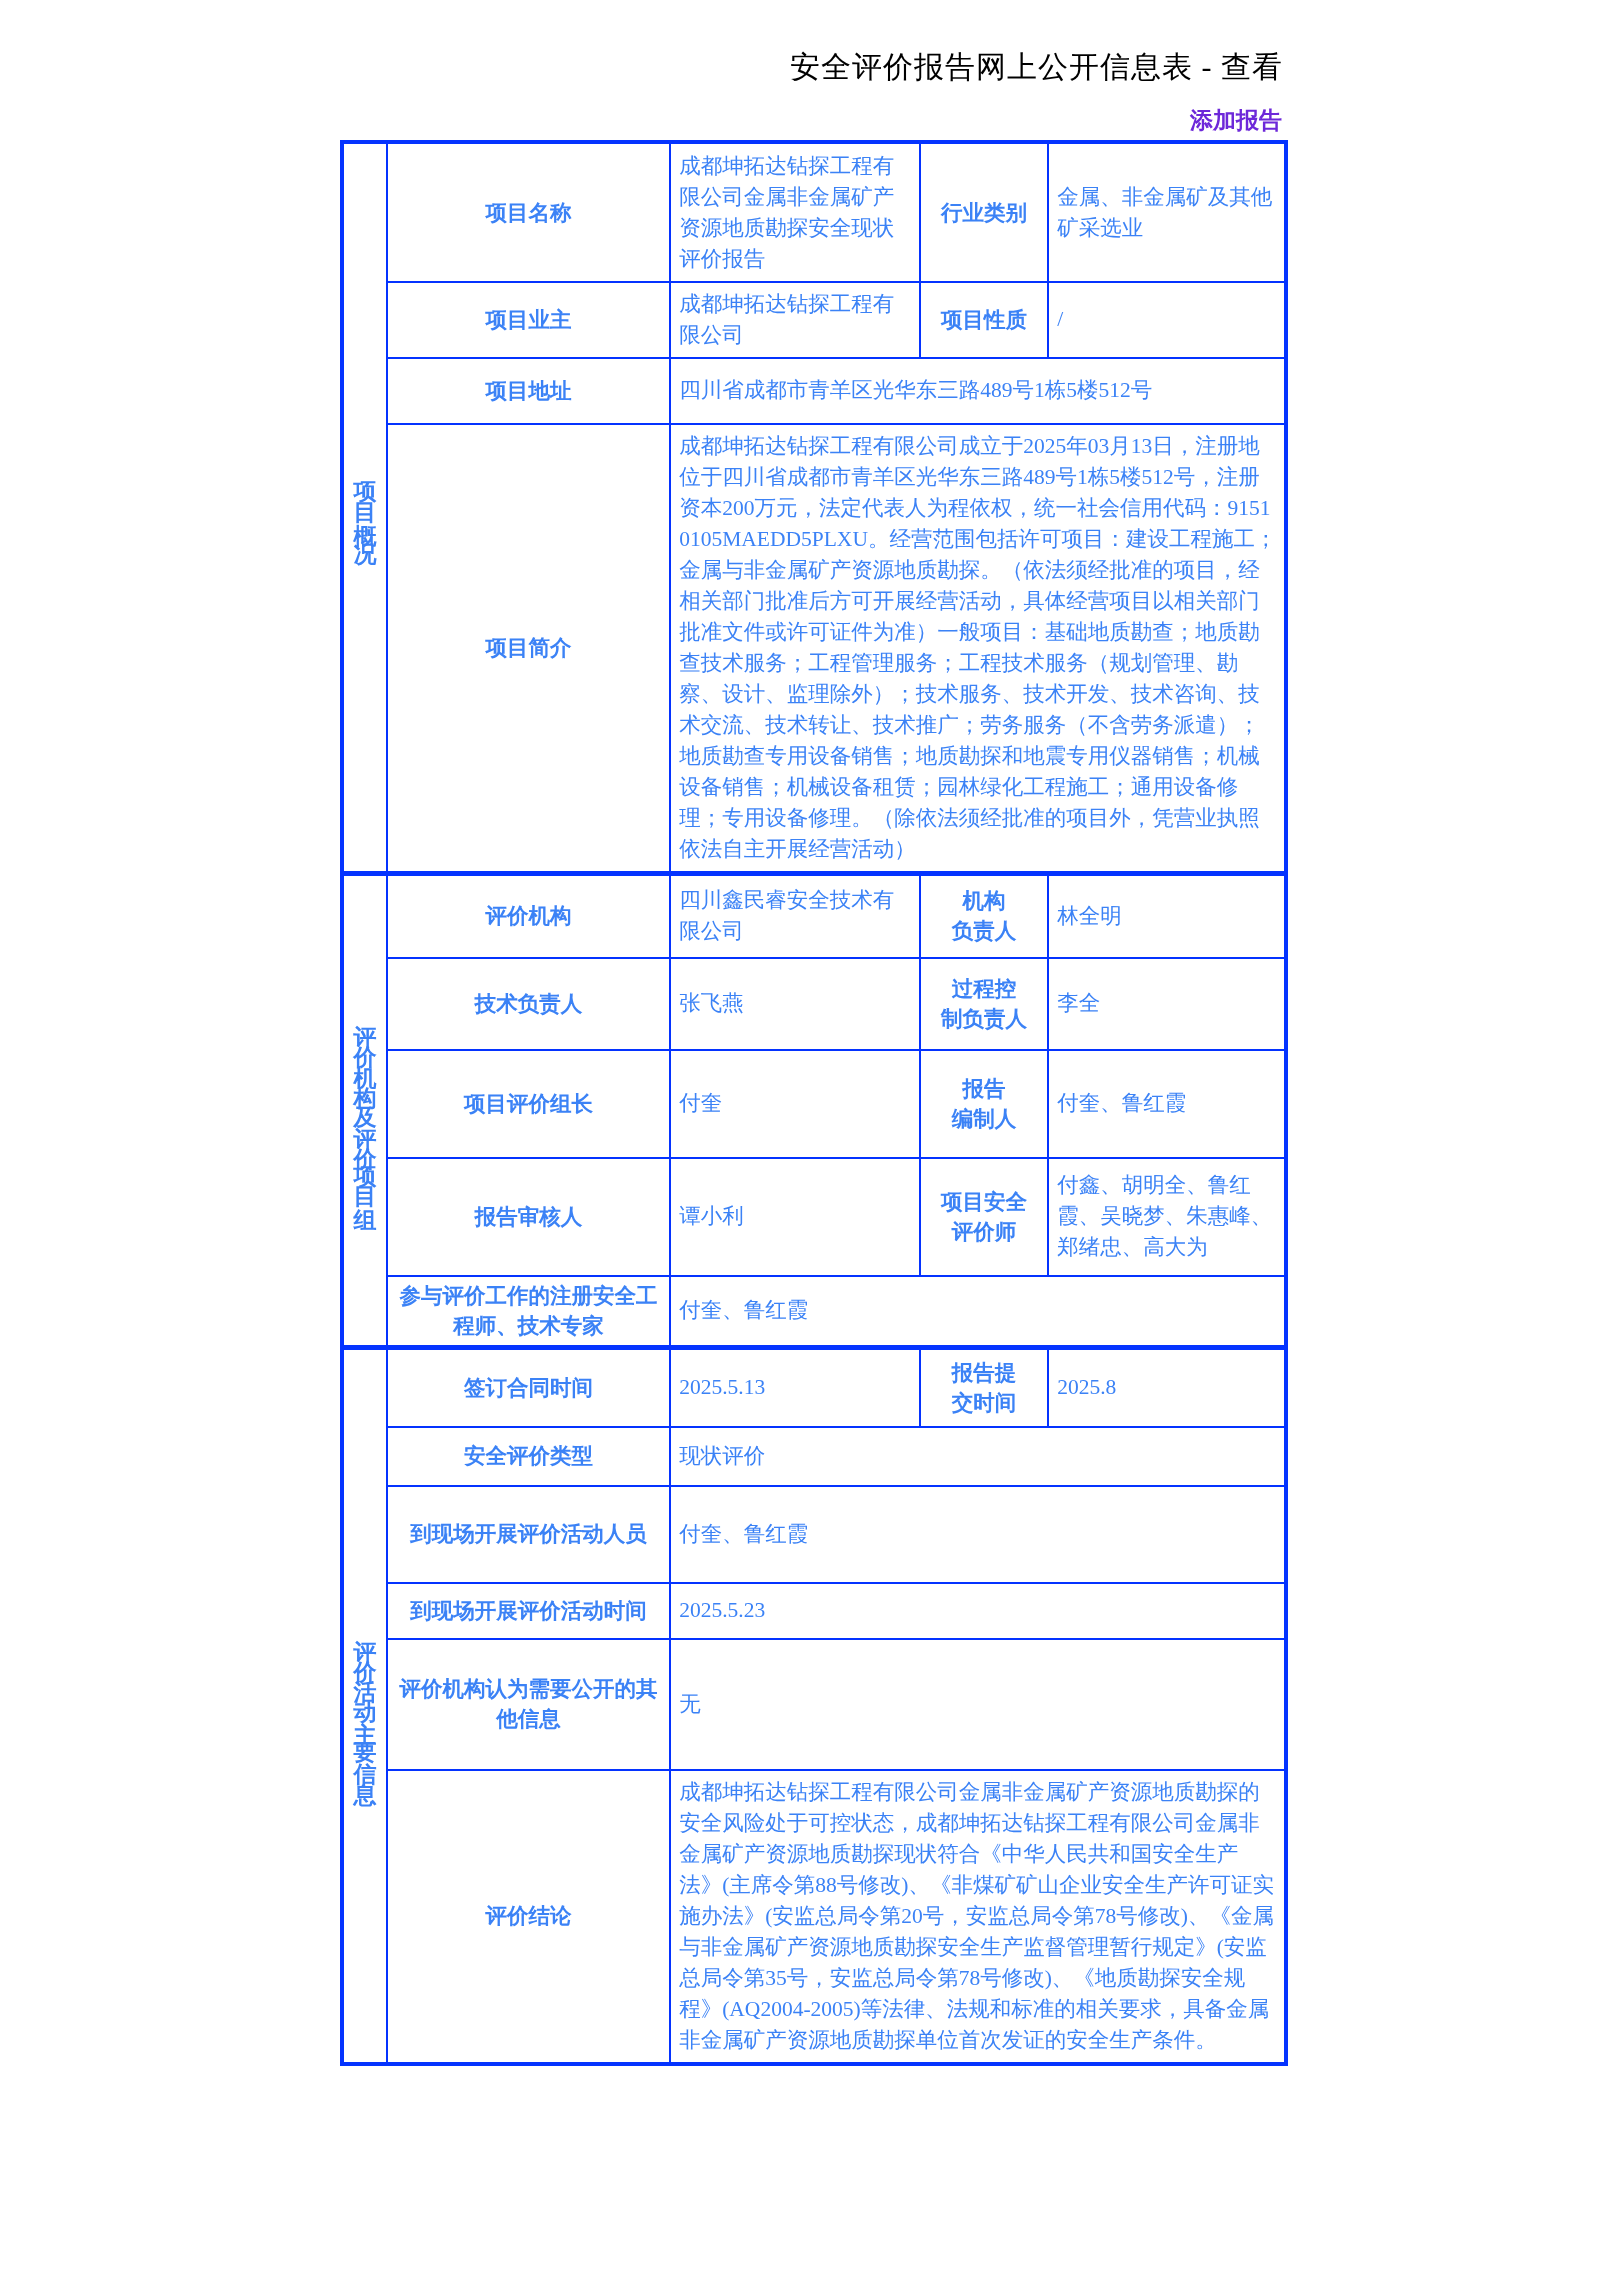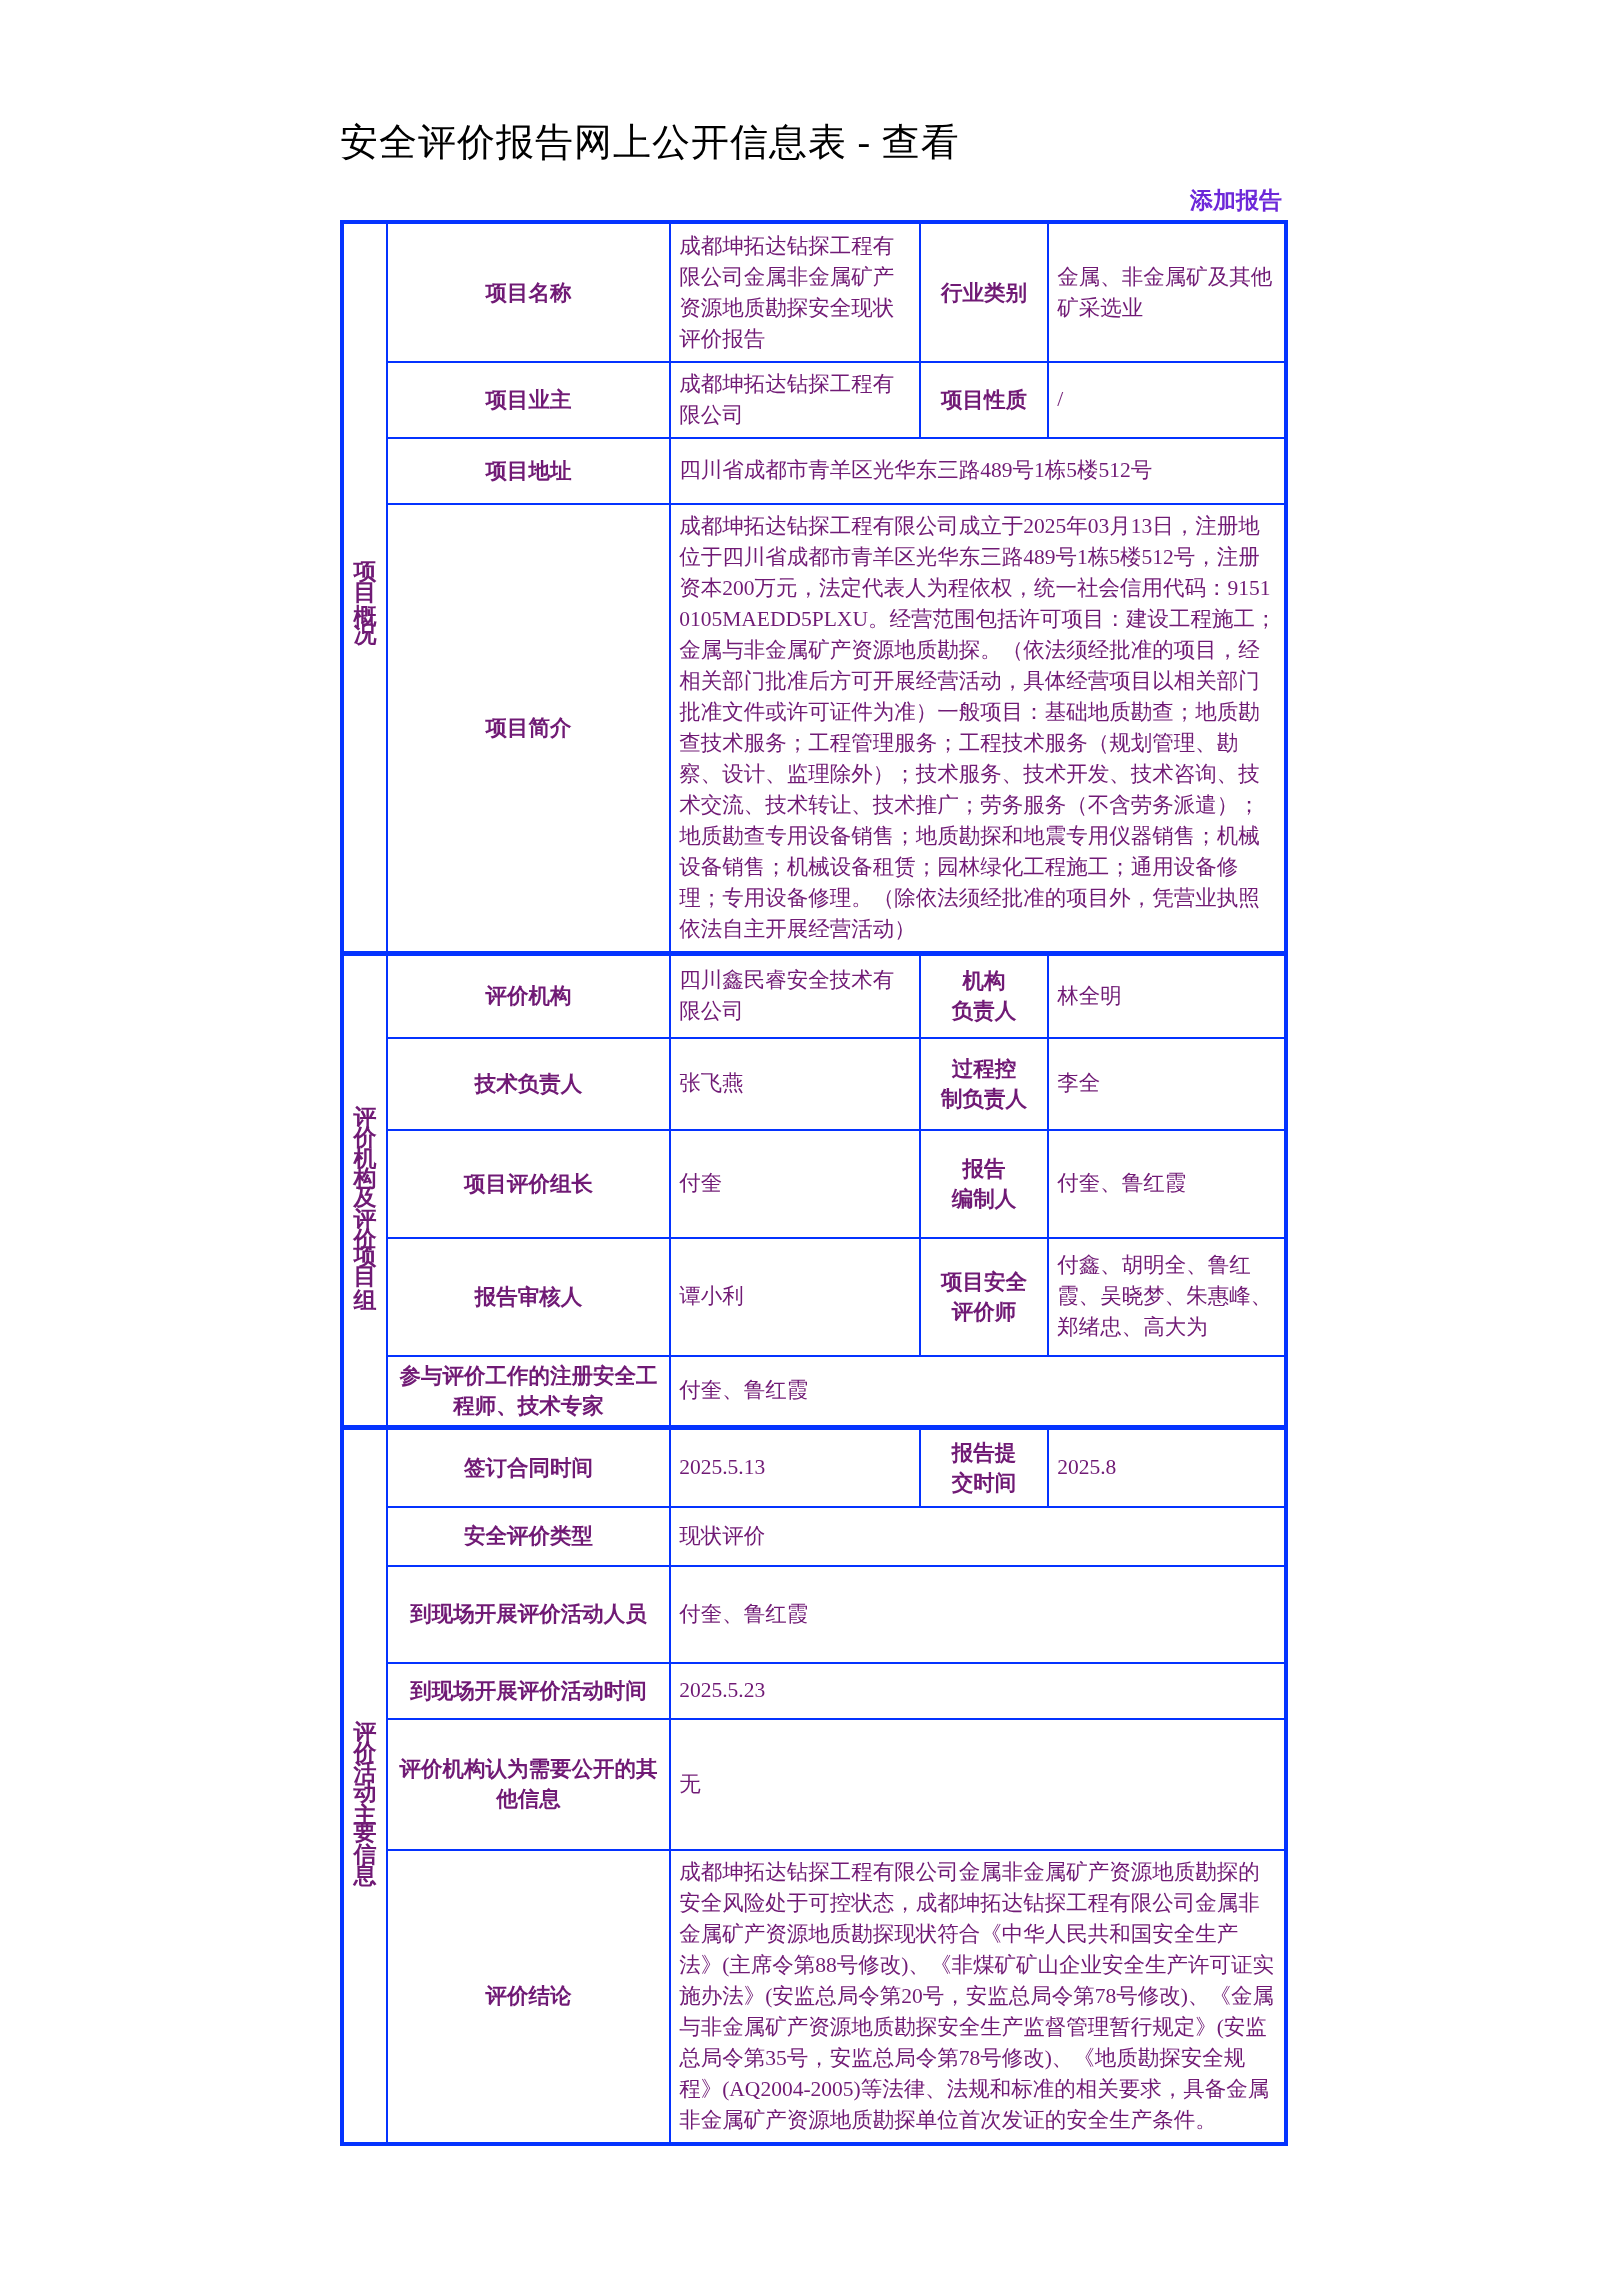--- a/index.html
+++ b/index.html
@@ -4,37 +4,37 @@
 <style>
   :root { --blue: #0433ff; }
   html,body { margin:0; padding:0; }
   body {
     width:1622px; height:2295px; position:relative;
     background:#ffffff; color:#000;
     font-family:"Liberation Sans", sans-serif;
   }
   .doc { position:absolute; left:340px; top:0; width:943px; }
   .page-title {
-    margin-top:117px; text-align:left;
+    margin-top:47px; text-align:right;
     font-family:"Liberation Serif", serif;
-    font-size:38px; font-weight:400; letter-spacing:1px; color:#000;
+    font-size:30px; font-weight:400; letter-spacing:1px; color:#000;
   }
   .add-report-bar { text-align:right; margin:17.4px 1px 4.1px 0; }
   .add-report {
     display:inline-block; font-size:23px; font-weight:bold;
     color:#6d28d9; cursor:pointer; font-family:"Liberation Sans", sans-serif;
   }
   table.info-table {
     border-collapse:collapse; table-layout:fixed;
     width:943px; border:4.6px solid var(--blue);
   }
   td {
     border:2px solid var(--blue);
     border-top-width:2.6px; border-bottom-width:2.6px;
-    font-size:21.5px; vertical-align:middle; color:#701a75;
+    font-size:21.5px; vertical-align:middle; color:#3b82f6;
     overflow:hidden; word-break:break-all;
   }
   tr.sec-start td { border-top-width:5.1px; }
   td.sec-cell { text-align:center; padding:0; }
   .sec-label {
     display:inline-block;
     writing-mode:vertical-lr; text-orientation:upright;
     font-weight:bold; font-size:23px; letter-spacing:20.4px;
     line-height:41px;
   }

